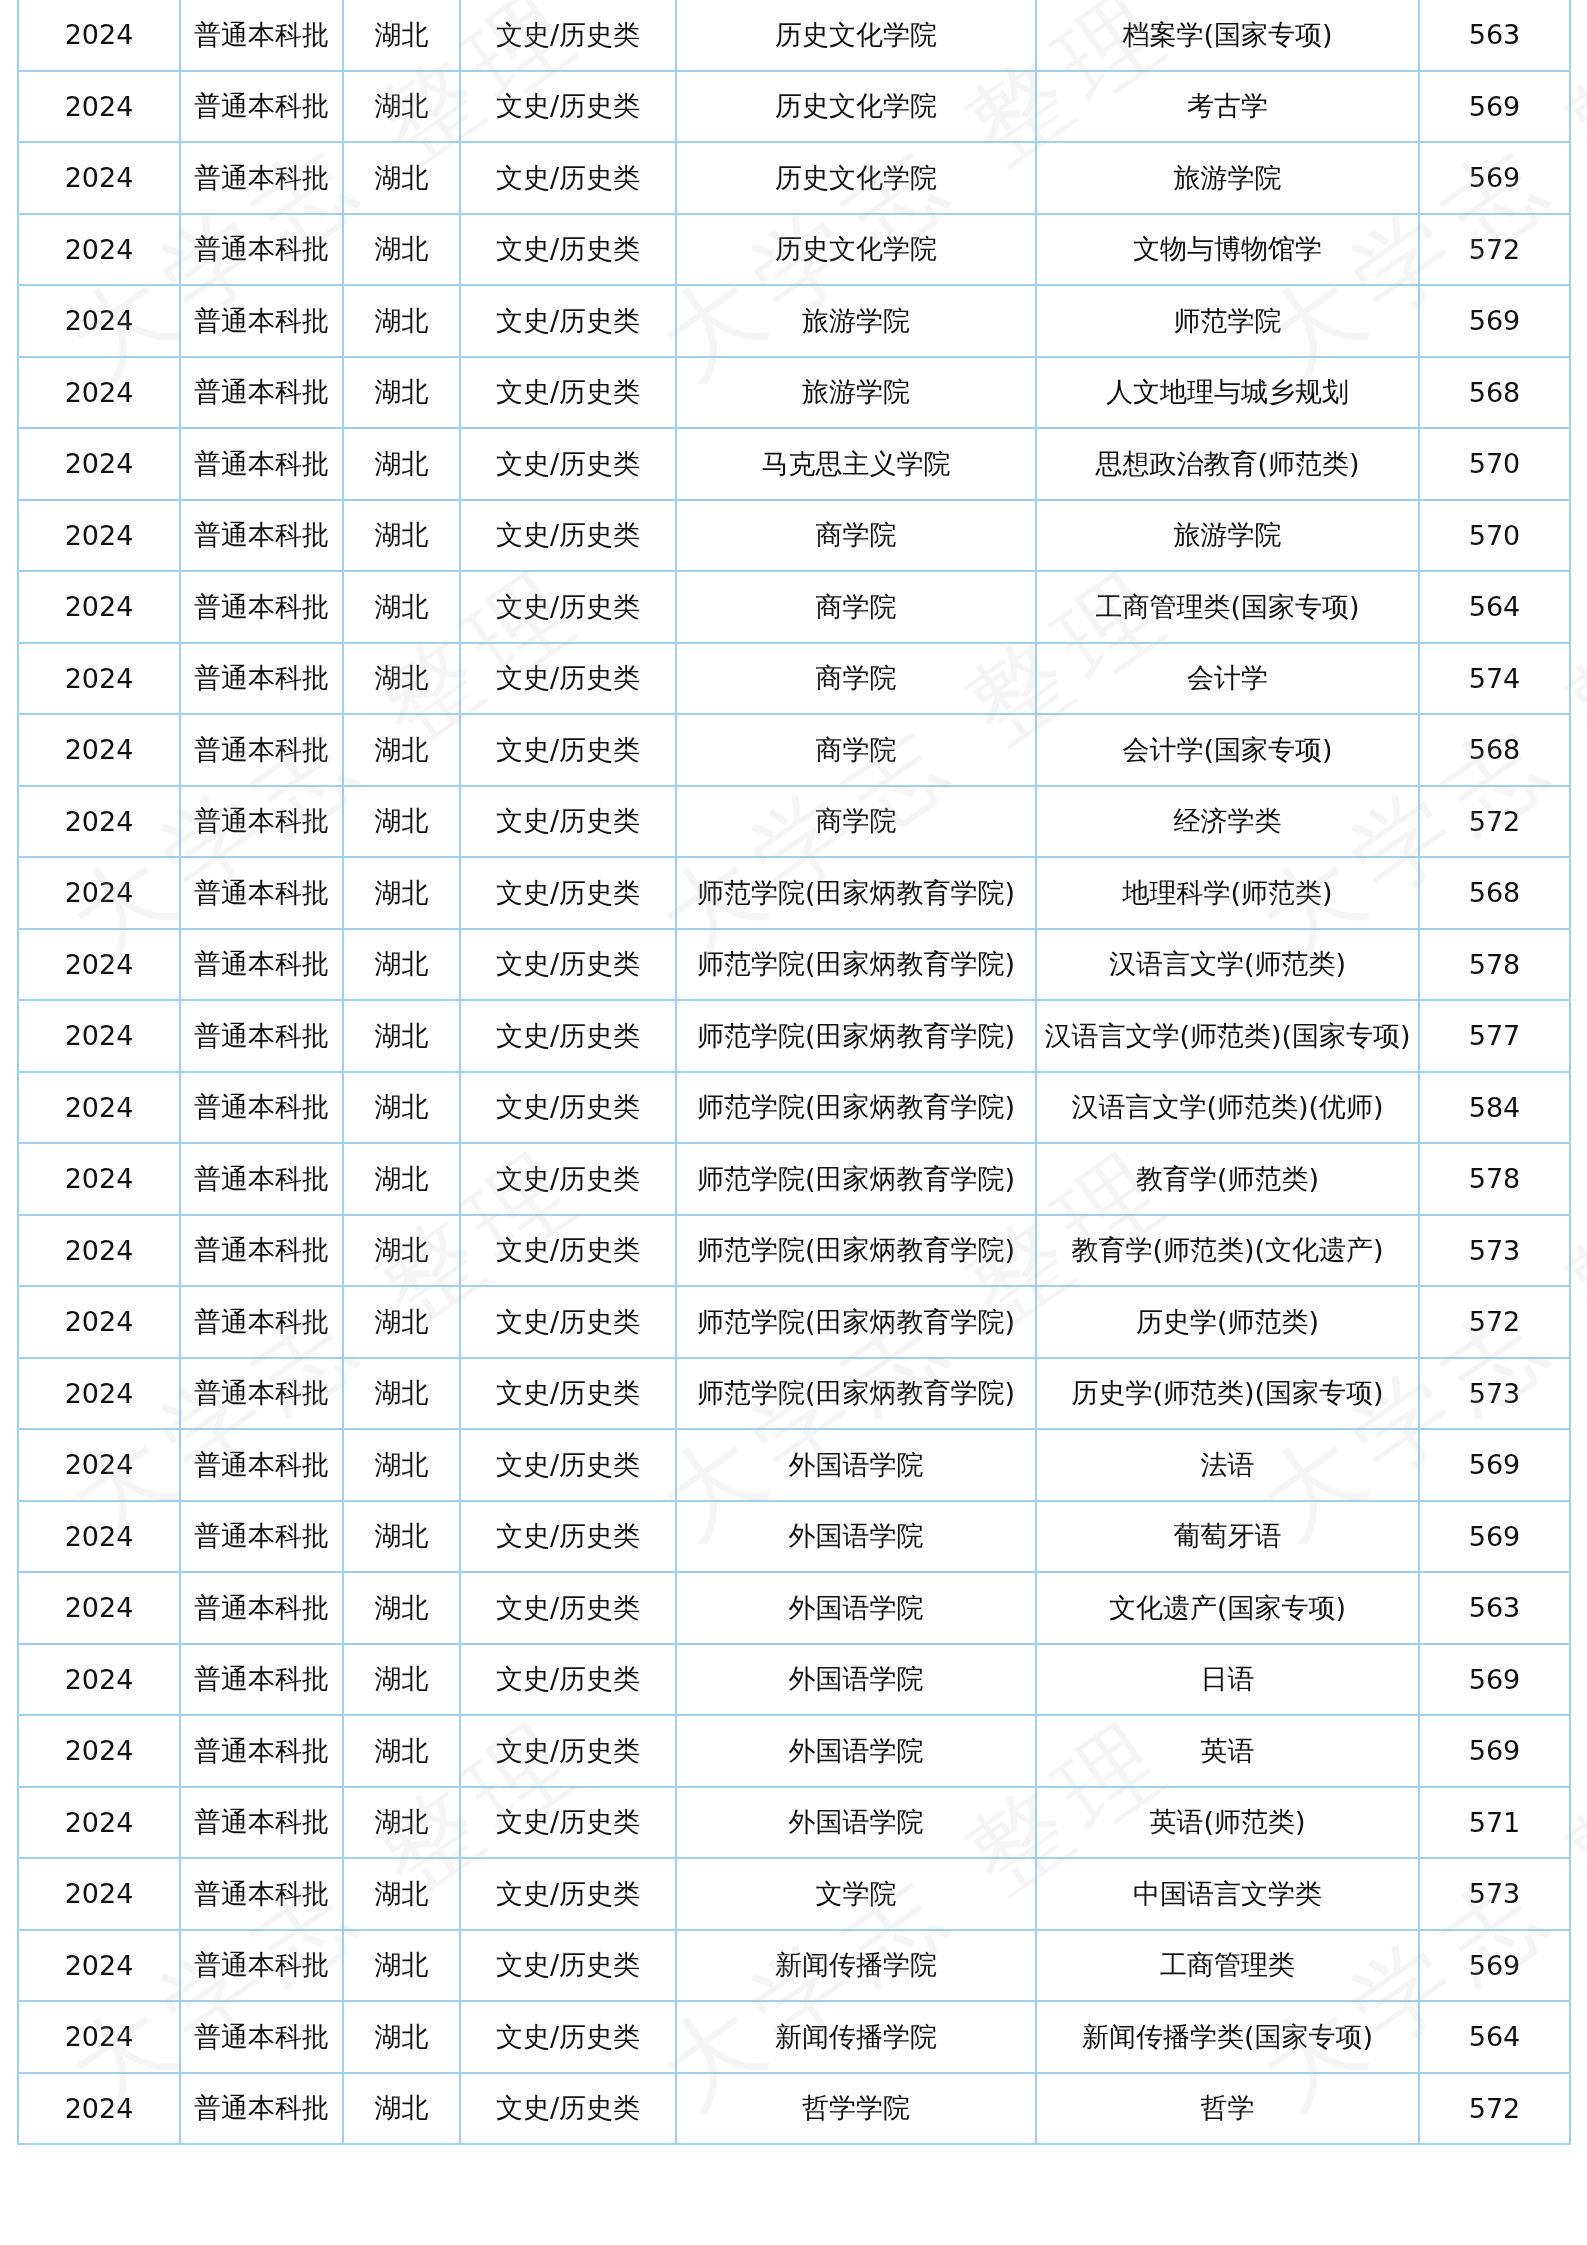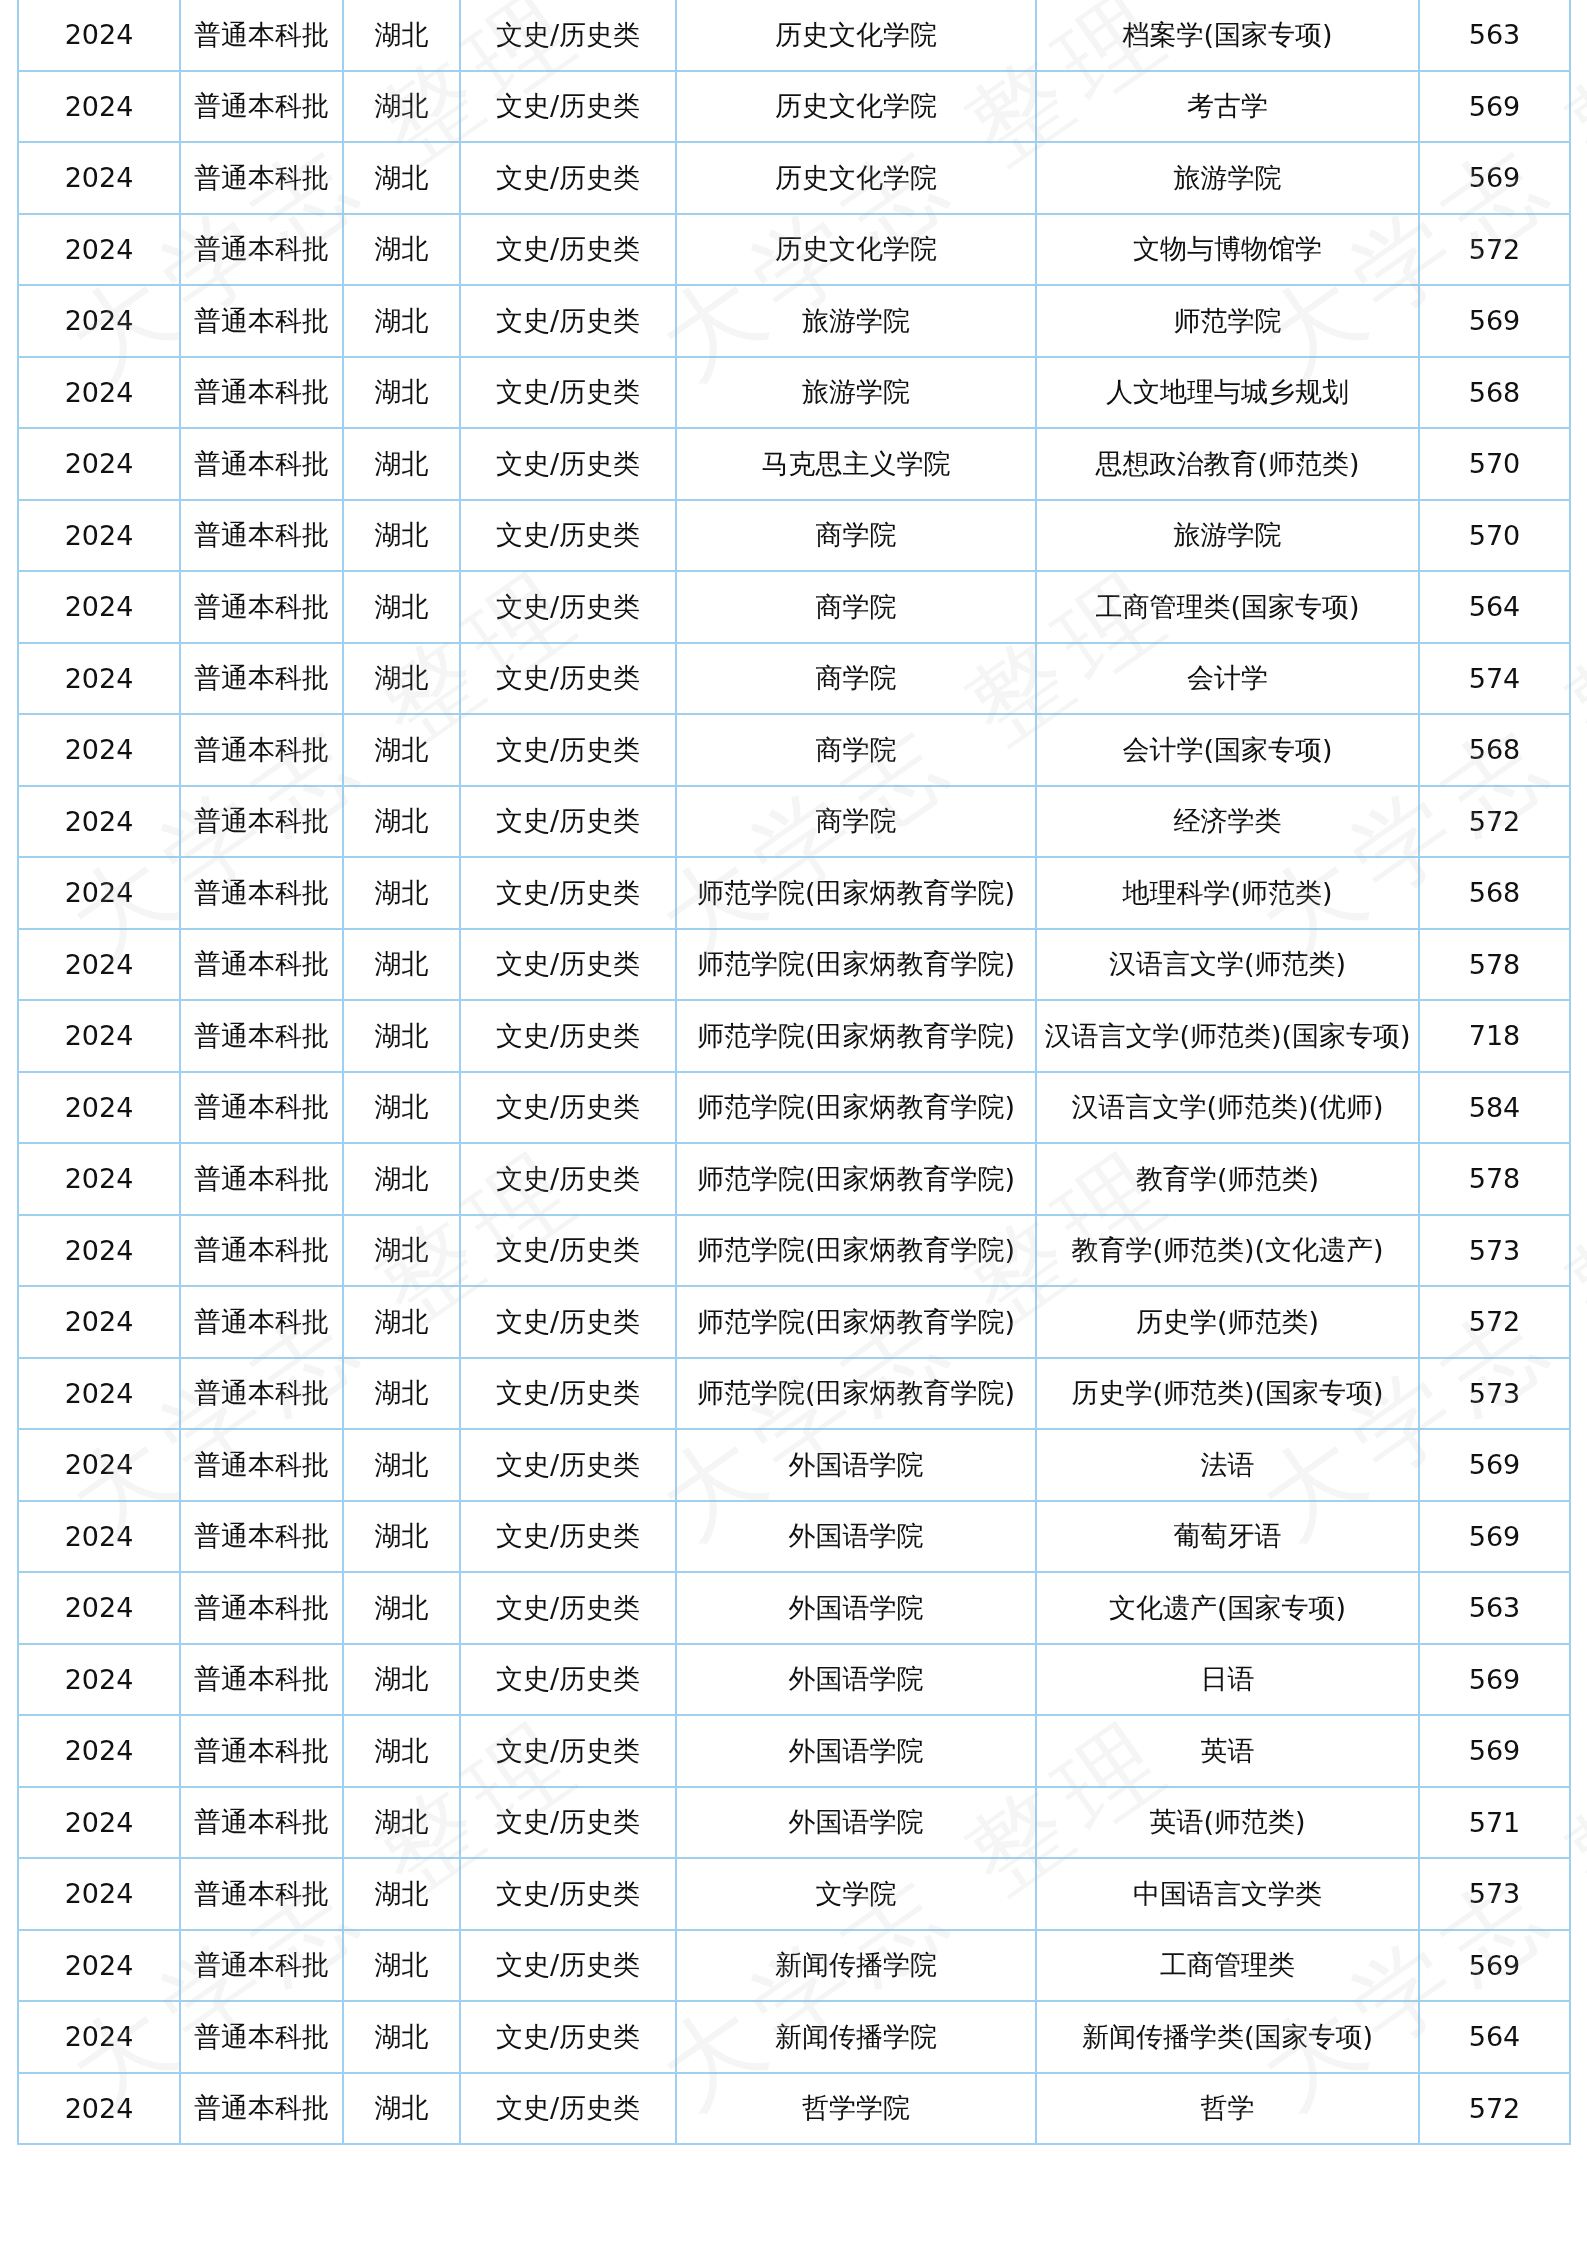--- a/index.html
+++ b/index.html
@@ -203,21 +203,21 @@
           <td>汉语言文学(师范类)</td>
           <td>578</td>
         </tr>
         <tr>
           <td>2024</td>
           <td>普通本科批</td>
           <td>湖北</td>
           <td>文史/历史类</td>
           <td>师范学院(田家炳教育学院)</td>
           <td>汉语言文学(师范类)(国家专项)</td>
-          <td>718</td>
+          <td>577</td>
         </tr>
         <tr>
           <td>2024</td>
           <td>普通本科批</td>
           <td>湖北</td>
           <td>文史/历史类</td>
           <td>师范学院(田家炳教育学院)</td>
           <td>汉语言文学(师范类)(优师)</td>
           <td>584</td>
         </tr>

